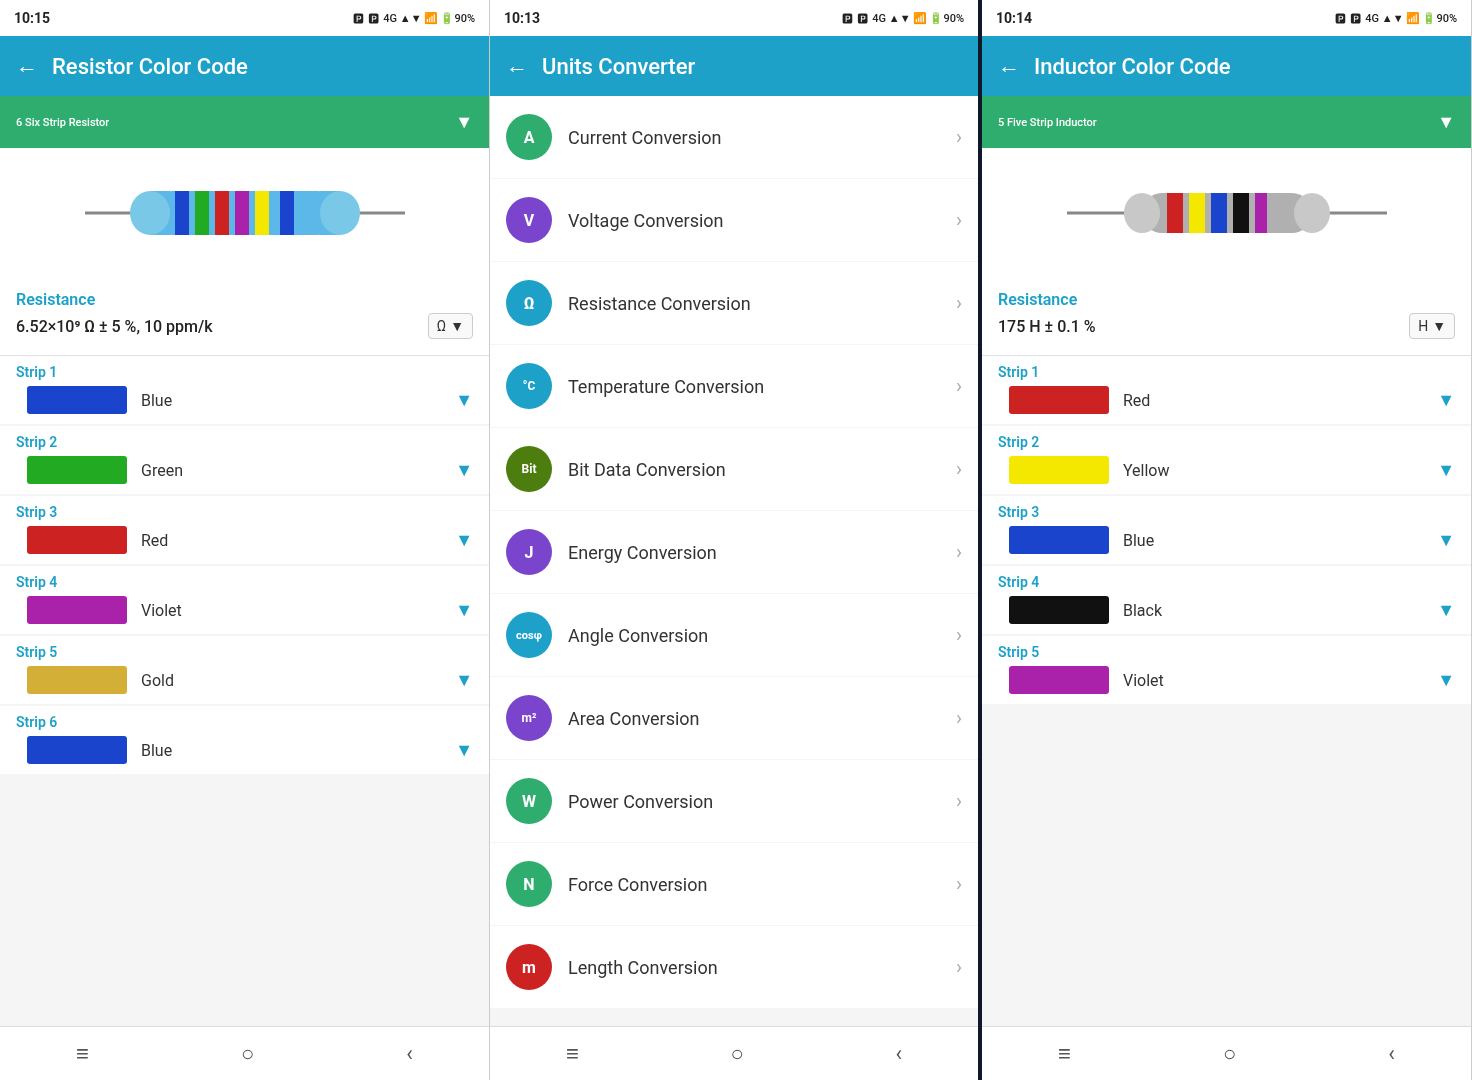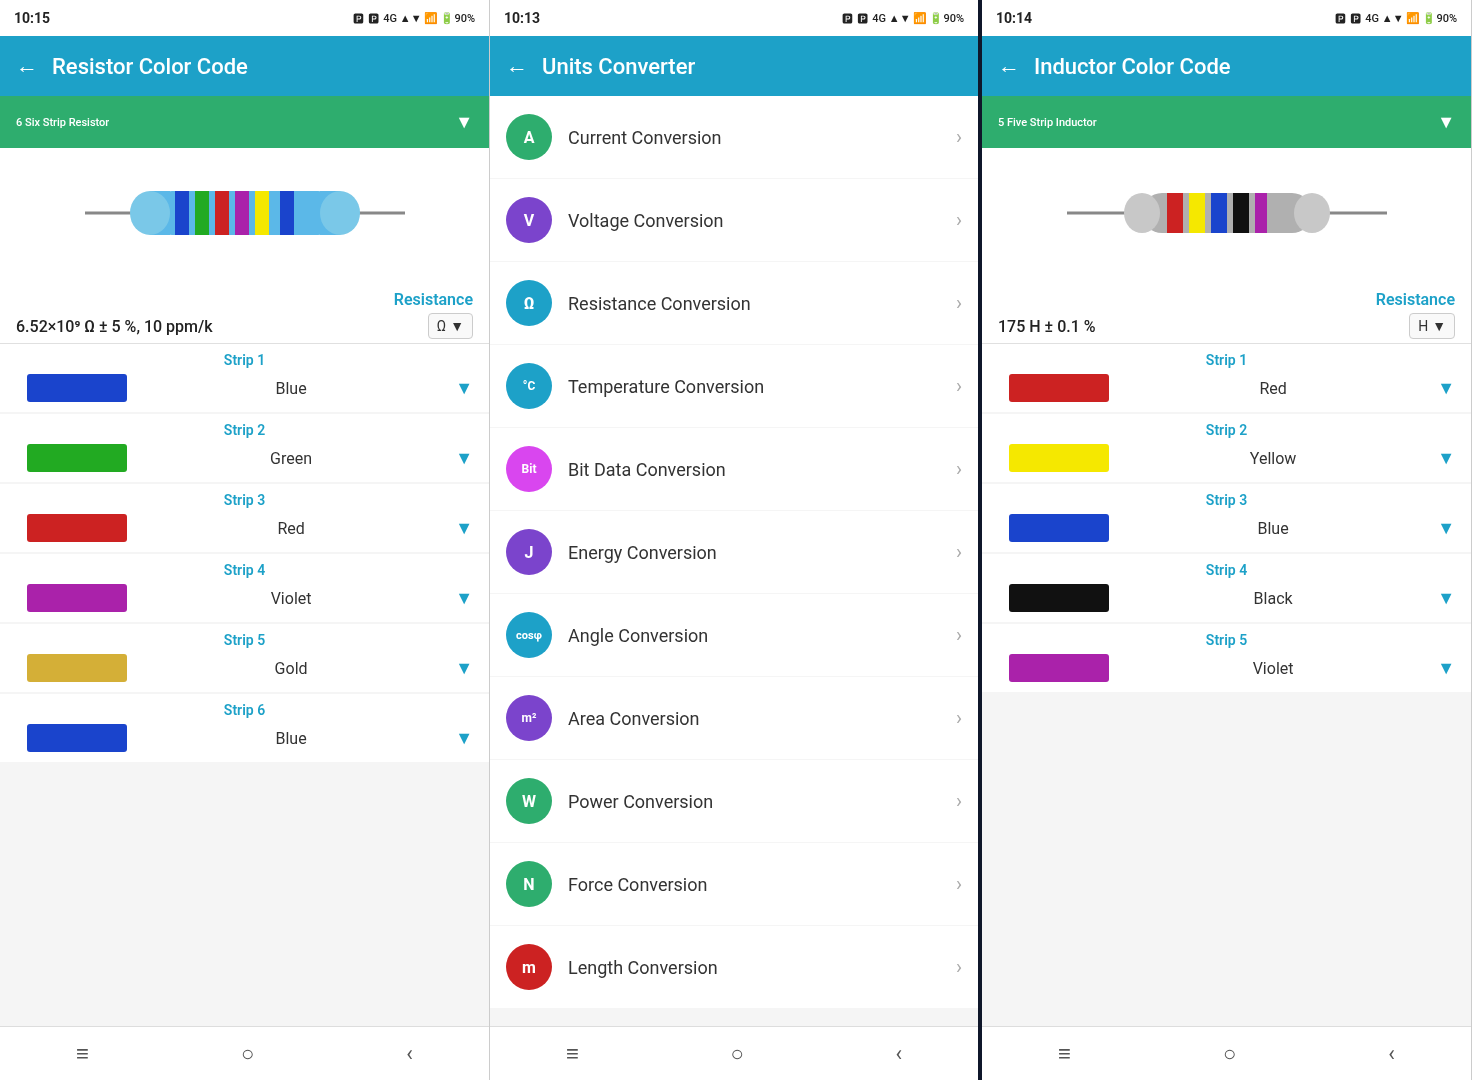--- a/index.html
+++ b/index.html
@@ -87,24 +87,23 @@
       display: flex;
       align-items: center;
       justify-content: center;
       padding: 10px;
       flex-shrink: 0;
     }
 
     
     .resistance-section {
       background: #fff;
-      padding: 12px 16px 4px;
+      padding: 12px 16px 16px;
       flex-shrink: 0;
       border-bottom: 1px solid #e0e0e0;
-      text-align: right;
     }
     .resistance-label {
       color: #1da1c8;
       font-size: 16px;
       font-weight: 600;
       margin-bottom: 4px;
     }
     .resistance-row {
       display: flex;
       align-items: center;
@@ -130,21 +129,20 @@
     
     .strips-list {
       flex: 1;
       overflow-y: auto;
       background: #f5f5f5;
     }
     .strip-item {
       background: #fff;
       margin-bottom: 2px;
       padding: 8px 16px 10px;
-      text-align: center;
     }
     .strip-item-label {
       color: #1da1c8;
       font-size: 14px;
       font-weight: 600;
       margin-bottom: 6px;
     }
     .strip-color-row {
       display: flex;
       align-items: center;
@@ -407,21 +405,21 @@
 
     <div class="converter-item">
       <div class="converter-icon-circle" style="background:#1da1c8;">
         <span style="font-size:12px;">°C</span>
       </div>
       <span class="converter-name">Temperature Conversion</span>
       <span class="converter-chevron">›</span>
     </div>
 
     <div class="converter-item">
-      <div class="converter-icon-circle" style="background:#d946ef;">
+      <div class="converter-icon-circle" style="background:#4d7c0f;">
         <span style="font-size:12px;">Bit</span>
       </div>
       <span class="converter-name">Bit Data Conversion</span>
       <span class="converter-chevron">›</span>
     </div>
 
     <div class="converter-item">
       <div class="converter-icon-circle" style="background:#7b44cc;">
         <span>J</span>
       </div>

